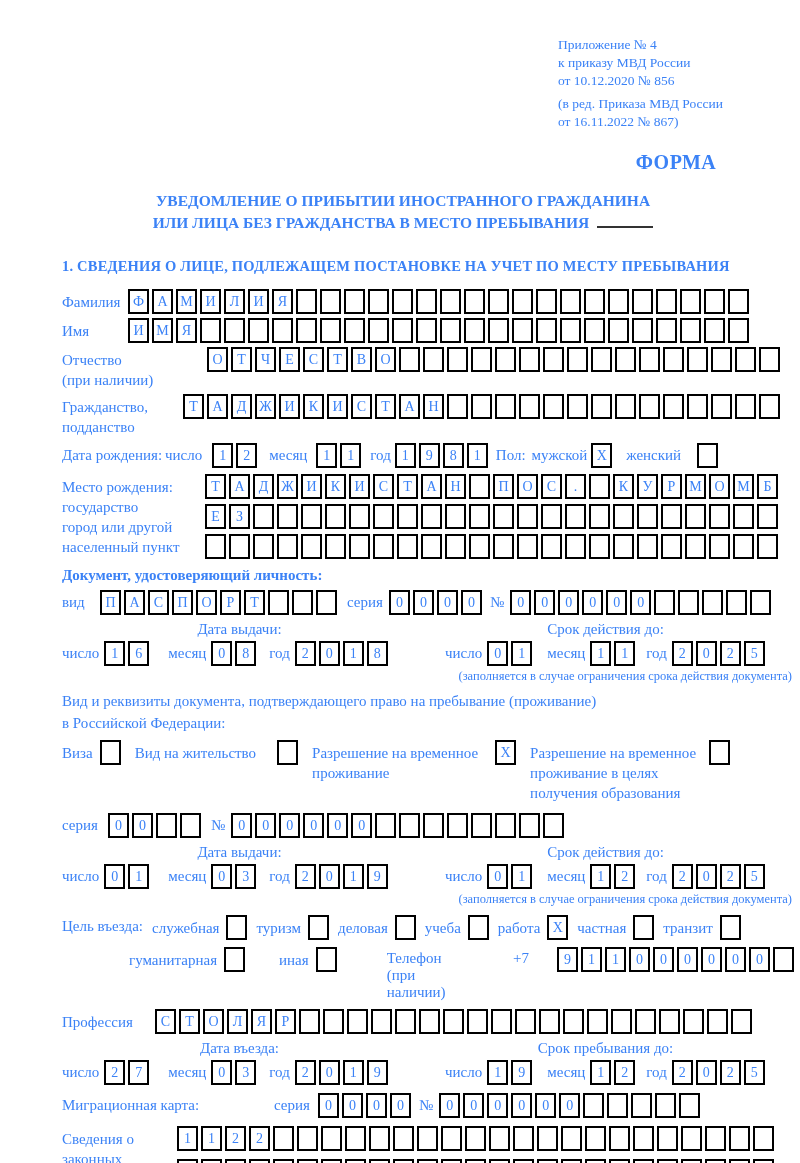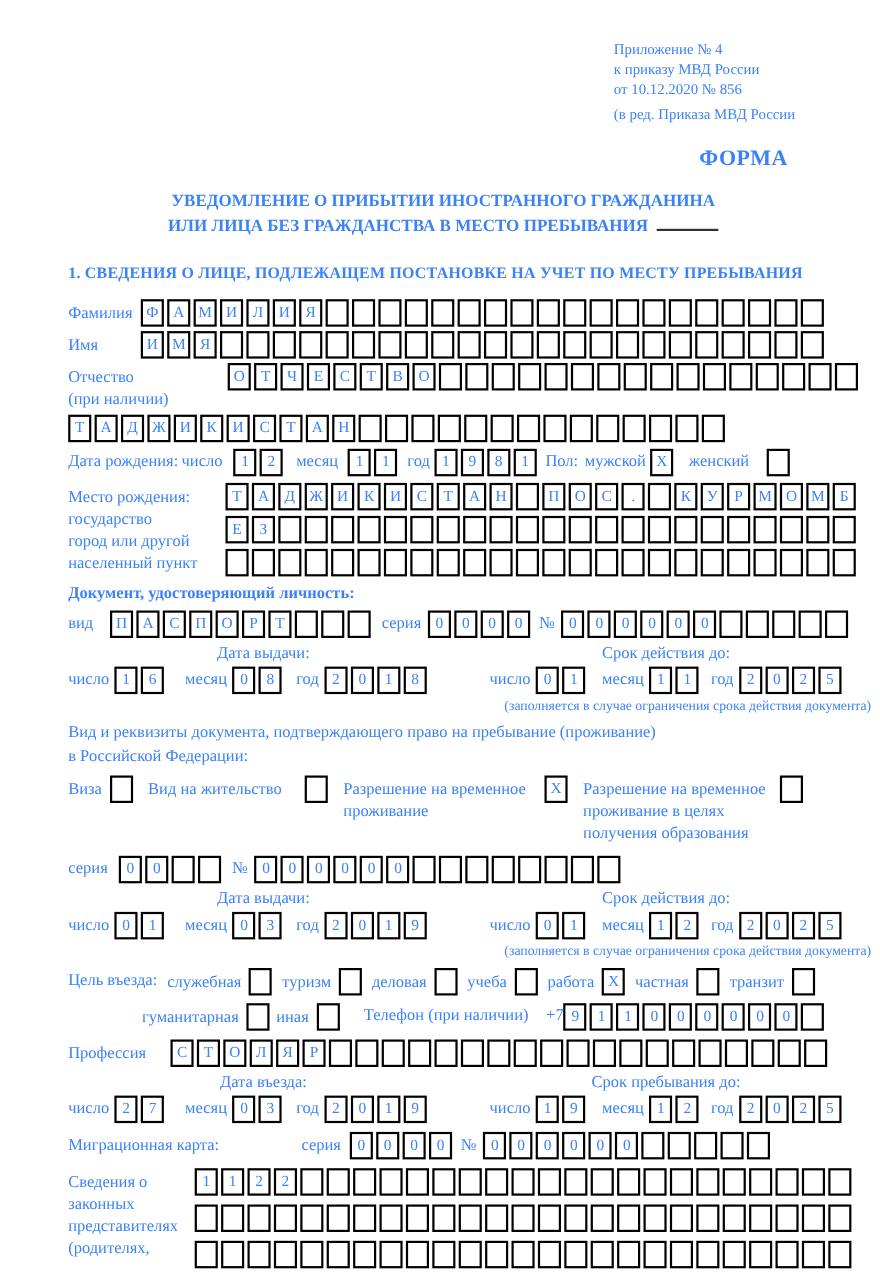--- a/index.html
+++ b/index.html
@@ -42,20 +42,21 @@
 </head>
 <body>
 
 <div class="page">
 
   <div class="hdr">
     <div>Приложение № 4</div>
     <div>к приказу МВД России</div>
     <div>от 10.12.2020 № 856</div>
     <div class="amend">(в ред. Приказа МВД России</div>
+    <div>от 16.11.2022 № 867)</div>
   </div>
   <div class="forma">ФОРМА</div>
 
   <div class="title">
     <div>УВЕДОМЛЕНИЕ О ПРИБЫТИИ ИНОСТРАННОГО ГРАЖДАНИНА</div>
     <div><span>ИЛИ ЛИЦА БЕЗ ГРАЖДАНСТВА В МЕСТО ПРЕБЫВАНИЯ</span><span class="underline-slot"></span></div>
   </div>
 
   <div class="sec-head">1. СВЕДЕНИЯ О ЛИЦЕ, ПОДЛЕЖАЩЕМ ПОСТАНОВКЕ НА УЧЕТ ПО МЕСТУ ПРЕБЫВАНИЯ</div>
 
@@ -150,20 +151,24 @@
         <span class="cell"></span>
         <span class="cell"></span>
         <span class="cell"></span>
         <span class="cell"></span>
         <span class="cell"></span>
         <span class="cell"></span>
       </div>
   </div>
 
   <div class="row">
+    <div class="flabel" style="width:121px">
+      <div>Гражданство,</div>
+      <div>подданство</div>
+    </div>
     <div class="cells">
         <span class="cell">Т</span>
         <span class="cell">А</span>
         <span class="cell">Д</span>
         <span class="cell">Ж</span>
         <span class="cell">И</span>
         <span class="cell">К</span>
         <span class="cell">И</span>
         <span class="cell">С</span>
         <span class="cell">Т</span>
@@ -509,21 +514,21 @@
       </span>
     <span class="opt">
         <span class="olabel">частная</span>
         <span class="cell"></span>
       </span>
     <span class="opt">
         <span class="olabel">транзит</span>
         <span class="cell"></span>
       </span>
   </div>
-  <div class="optrow" style="gap:0;margin-top:7px;padding-left:67px">
+  <div class="optrow" style="gap:28px;margin-top:7px;padding-left:67px">
     <span class="opt">
         <span class="olabel">гуманитарная</span>
         <span class="cell"></span>
       </span>
     <span class="opt" style="margin-left:6px">
         <span class="olabel">иная</span>
         <span class="cell"></span>
       </span>
     <span class="olabel opt" style="margin-left:22px;padding-top:3px;font-size:15px">Телефон (при наличии)</span>
     <span class="olabel opt" style="margin-left:16px;padding-top:3px;font-size:15px">+7</span>

